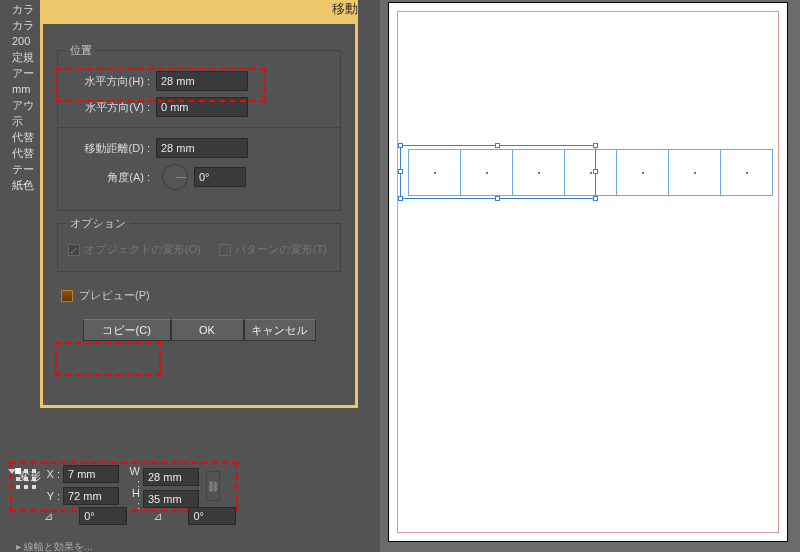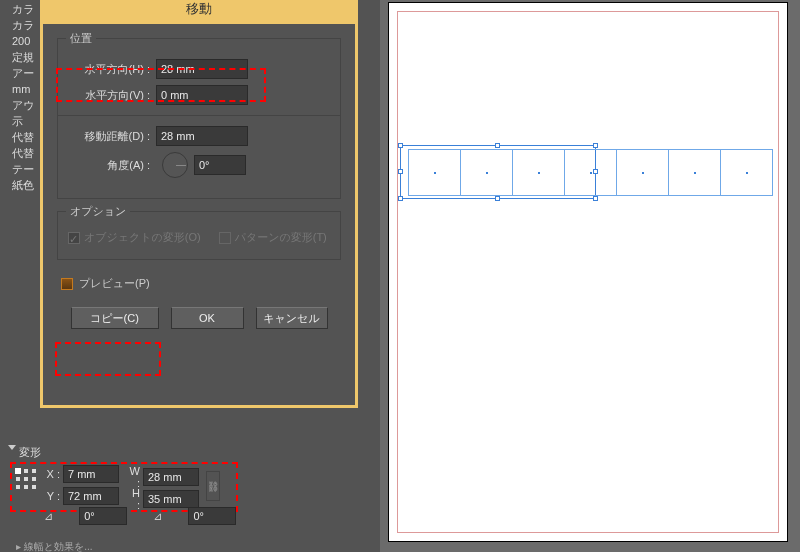--- a/index.html
+++ b/index.html
@@ -1,42 +1,42 @@
 <!DOCTYPE html>
 <html><head>
 <meta charset="utf-8">
 <style>
   *{margin:0;padding:0;box-sizing:border-box;font-family:"Hiragino Kaku Gothic Pro","Meiryo",sans-serif}
   body{background:#535353;width:800px;height:552px;overflow:hidden;position:relative}
   .left-labels{position:absolute;left:12px;top:0;width:30px;color:#ddd;font-size:11px;line-height:16px;padding-top:1px}
   .left-labels div{white-space:nowrap;overflow:hidden}
   .dialog{position:absolute;left:40px;top:0;width:318px;height:408px;background:#535353;border:3px solid #efc76b}
-  .dialog-title{background:#efc76b;color:#333;text-align:center;font-size:13px;height:24px;line-height:18px;margin:-3px -3px 0 -3px}
+  .dialog-title{background:#efc76b;color:#333;text-align:right;font-size:13px;height:24px;line-height:18px;margin:-3px -3px 12px -3px}
   .dialog-body{padding:14px 14px;color:#ccc;font-size:11px}
   .group{border:1px solid #444;position:relative;padding:14px 10px 14px 10px;margin-bottom:12px}
   .group-label{position:absolute;top:-8px;left:8px;background:#535353;padding:0 4px;color:#ccc;font-size:11px}
   .row{display:flex;align-items:center;margin:6px 0}
   .rowlabel{width:82px;text-align:right;margin-right:6px;color:#ddd}
   .input{background:#3a3a3a;border:1px solid #2a2a2a;color:#e8e8e8;height:20px;width:92px;font-size:11px;padding:0 4px}
   .dial{width:26px;height:26px;border:1px solid #3a3a3a;border-radius:50%;background:#555;display:inline-block;vertical-align:middle;margin:0 6px;position:relative}
   .dial::after{content:"";position:absolute;width:10px;height:1px;background:#888;left:13px;top:12px}
   .opt-row{color:#777;font-size:11px;display:flex;align-items:center;gap:4px;margin-top:4px}
   .chk{width:12px;height:12px;border:1px solid #666;display:inline-block}
   .chk.orange{border:1px solid #c57a1f;background:linear-gradient(#8a5315,#5c370e)}
   .preview-row{display:flex;align-items:center;gap:6px;margin:16px 0 16px 4px}
-  .btn-row{display:flex;gap:12px;justify-content:center;margin-top:4px}
+  .btn-row{display:flex;justify-content:center;margin-top:4px}
   .btn{background:#5f5f5f;border:1px solid #333;border-top-color:#777;color:#eee;font-size:11px;height:22px;line-height:20px;text-align:center;cursor:pointer}
   .btn.copy{width:88px}
   .btn.ok{width:73px}
   .btn.cancel{width:72px}
   .hl{position:absolute;border:2px dashed red;pointer-events:none}
   .hl1{left:56px;top:68px;width:210px;height:34px}
   .hl2{left:55px;top:342px;width:106px;height:34px}
   .hl3{left:10px;top:462px;width:228px;height:50px}
-  .panel-tab{position:absolute;left:8px;top:445px;color:#ddd;font-size:11px;display:flex;align-items:flex-start;gap:3px}
+  .panel-tab{position:absolute;left:8px;top:469px;color:#ddd;font-size:11px;display:flex;align-items:flex-start;gap:3px}
   .tab-tri{width:0;height:0;border-left:4px solid transparent;border-right:4px solid transparent;border-top:5px solid #ccc;display:inline-block}
   .transform-panel{position:absolute;left:16px;top:465px;color:#ddd;font-size:11px}
   .ref{position:absolute;left:0;top:4px;width:22px;height:22px;display:grid;grid-template-columns:repeat(3,1fr);grid-template-rows:repeat(3,1fr);gap:2px}
   .ref div{background:#ddd;width:4px;height:4px}
   .ref div.sel{background:#fff;outline:1px solid #fff}
   .xpair{position:absolute;display:flex;align-items:center;gap:3px}
   .xpair .lbl{width:14px;text-align:right}
   .xpair .input{width:56px;height:18px}
   .link-icon{position:absolute;left:190px;top:6px;width:14px;height:30px;border:1px solid #444;display:flex;align-items:center;justify-content:center;color:#aaa;font-size:10px}
   .shear-row{position:absolute;top:42px;left:28px;display:flex;gap:26px;align-items:center;color:#ccc;font-size:11px}

